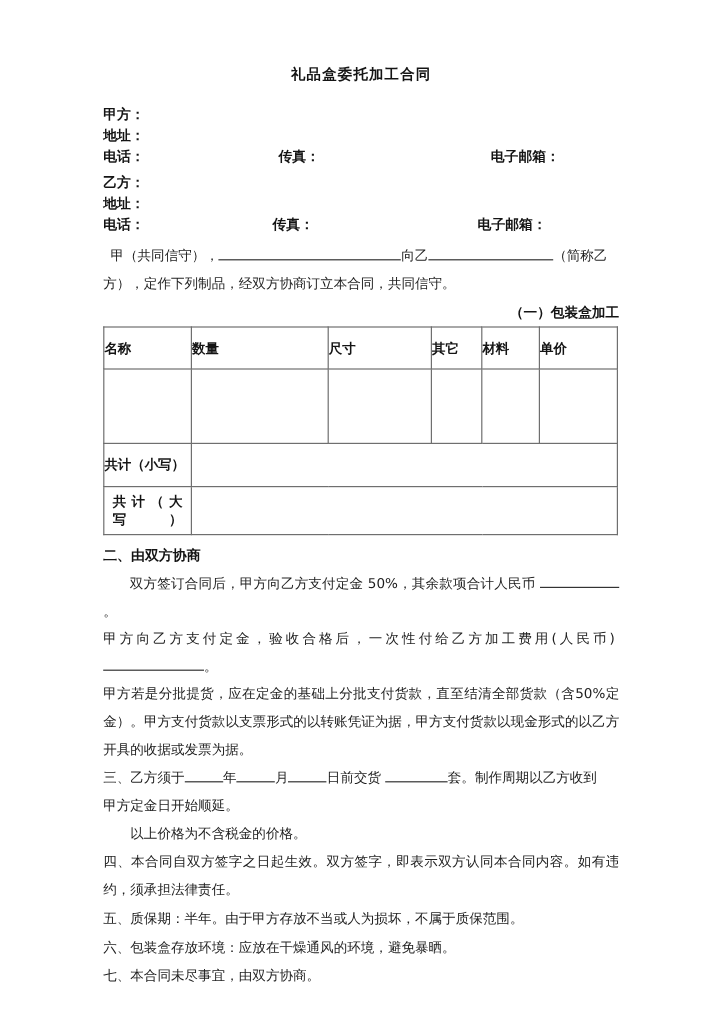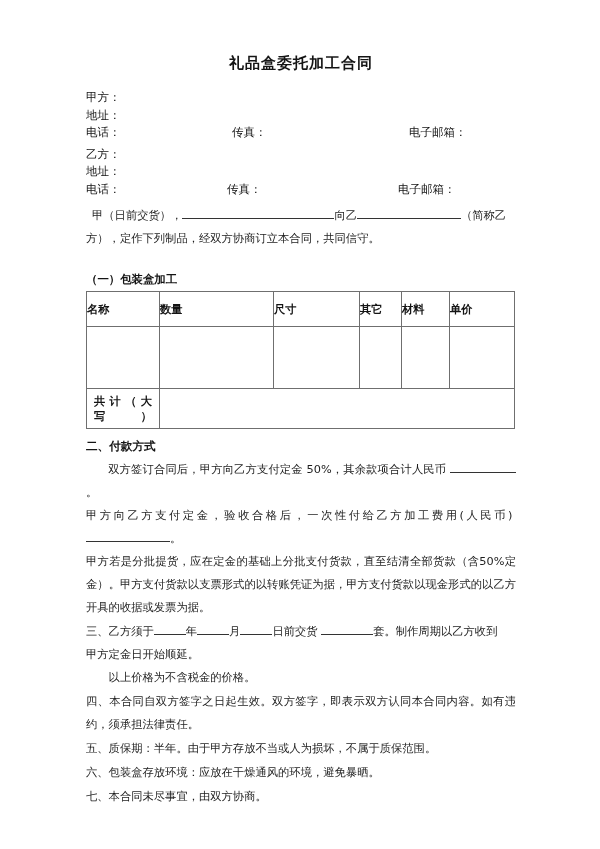--- a/index.html
+++ b/index.html
@@ -24,32 +24,32 @@
   .doc {
     position: absolute;
     left: 86px;
     top: 54px;
     width: 430px;
   }
 
   
   .title {
     text-align: center;
-    font-size: 15px;
+    font-size: 12px;
     font-weight: bold;
     letter-spacing: 1px;
     margin-bottom: 16px;
     color: #141414;
   }
 
   
   .party-block { margin-bottom: 4px; }
   .party-line {
     font-size: 11.5px;
-    font-weight: normal;
+    font-weight: bold;
     line-height: 17.5px;
     height: 17.5px;
     white-space: nowrap;
     position: relative;
     color: #141414;
     text-align: center;
   }
   .pl-a { position: absolute; left: 0; }
   .pl-b { position: absolute; }
   .pl-c { position: absolute; padding-left: 40px; }
@@ -73,22 +73,23 @@
   .b-short { width: 32px; }
   .b-set   { width: 52px; }
   .b-money1{ width: 66px; }
   .b-money2{ width: 84px; }
 
   
   .subhead {
     font-size: 11.4px;
     font-weight: bold;
     line-height: 20px;
-    margin-top: 19px;
-    color: #141414;
+    margin-top: 2px;
+    color: #141414;
+    text-align: right;
   }
   .sechead {
     font-size: 11.6px;
     font-weight: bold;
     line-height: 22px;
     margin-top: 4px;
     margin-bottom: 1px;
     color: #141414;
   }
 
@@ -167,21 +168,21 @@
       <div class="party-line">
         <span class="pl-a" style="left:0px;">电话：</span>
         <span class="pl-b" style="left:141px;">传真：</span>
         <span class="pl-c" style="left:272px;">电子邮箱：</span>
       </div>
     </div>
 
     <div class="spacer-xs"></div>
 
     <div class="para">
-      <span style="display:inline-block;width:6px;"></span><span>甲（日前交货），</span><span class="blank b-long"></span><span>向乙</span><span class="blank b-mid"></span><span>（简称乙</span><br><span>方），定作下列制品，经双方协商订立本合同，共同信守。</span>
+      <span style="display:inline-block;width:6px;"></span><span>甲（共同信守），</span><span class="blank b-long"></span><span>向乙</span><span class="blank b-mid"></span><span>（简称乙</span><br><span>方），定作下列制品，经双方协商订立本合同，共同信守。</span>
     </div>
 
     <div class="subhead">（一）包装盒加工</div>
 
     <table class="goods">
       <colgroup>
         <col class="c1">
           <col class="c2">
           <col class="c3">
         <col class="c4">
@@ -199,27 +200,31 @@
         </tr>
         <tr class="empty-row">
           <td class="blank-cell"></td>
           <td class="blank-cell"></td>
           <td class="blank-cell"></td>
           <td class="blank-cell"></td>
           <td class="blank-cell"></td>
           <td class="blank-cell"></td>
         </tr>
         <tr class="total-row">
+          <td class="label-cell">共计（小写）</td>
+          <td class="blank-cell" colspan="5"></td>
+        </tr>
+        <tr class="total-row">
           <td class="label-cell just">共计（大写）</td>
           <td class="blank-cell" colspan="5"></td>
         </tr>
       </tbody>
     </table>
 
-    <div class="sechead">二、付款方式</div>
+    <div class="sechead">二、由双方协商</div>
 
     <div class="para">
       <span style="display:inline-block;width:22px;"></span><span>双方签订合同后，甲方向乙方支付定金 50%，其余款项合计人民币</span>&nbsp;<span class="blank b-money1"></span><span>。</span><br><span>甲方向乙方支付定金，验收合格后，一次性付给乙方加工费用(人民币)</span>&nbsp;<span class="blank b-money2"></span><span>。</span>
     </div>
 
     <div class="para">甲方若是分批提货，应在定金的基础上分批支付货款，直至结清全部货款（含50%定金）。甲方支付货款以支票形式的以转账凭证为据，甲方支付货款以现金形式的以乙方开具的收据或发票为据。</div>
 
     <div class="para clause">
       <span>三、乙方须于</span><span class="blank b-short"></span><span>年</span><span class="blank b-short"></span><span>月</span><span class="blank b-short"></span><span>日前交货</span>&nbsp;<span class="blank b-set"></span><span>套。制作周期以乙方收到</span><br><span>甲方定金日开始顺延。</span>
     </div>

